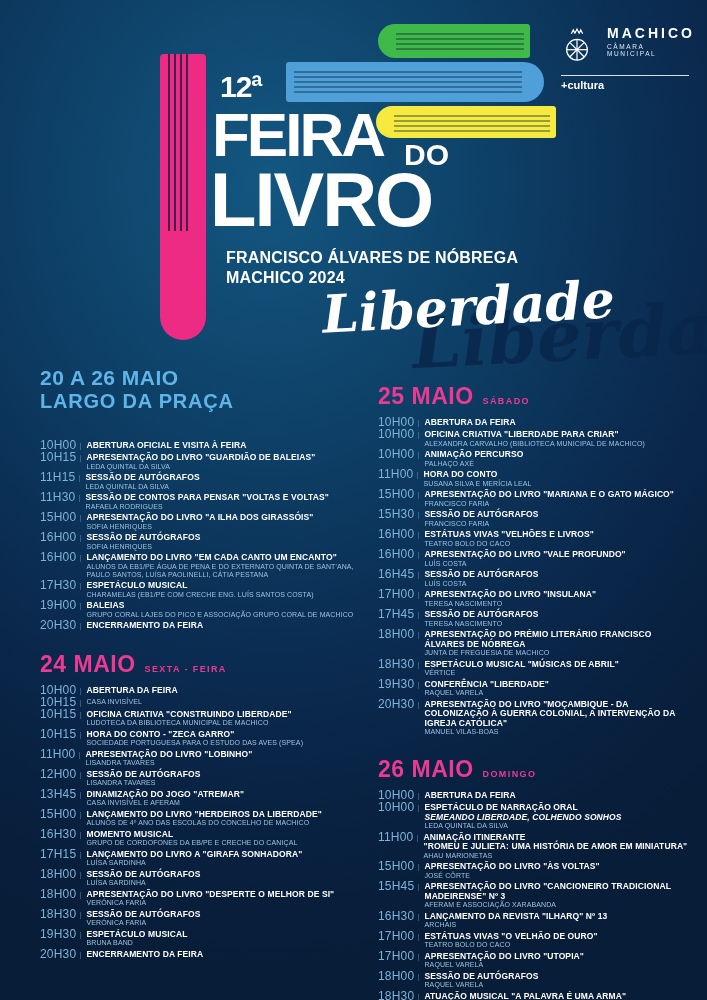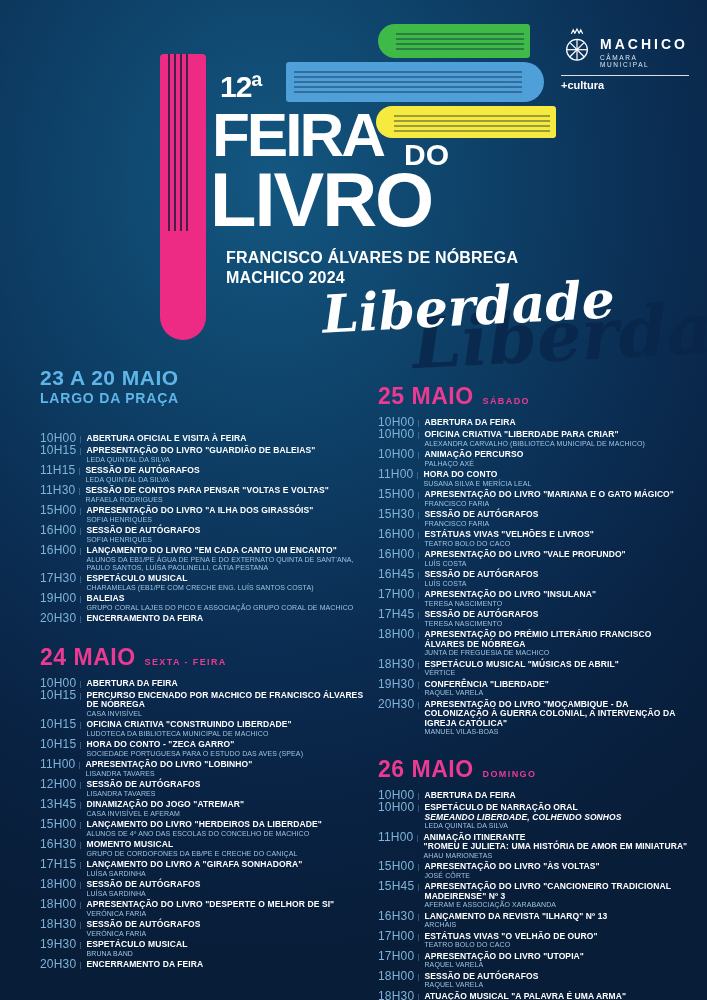--- a/index.html
+++ b/index.html
@@ -25,32 +25,32 @@
   .title-do{position:absolute;left:404px;top:138px;font-size:30px;font-weight:700;}
   .title2{position:absolute;left:210px;top:162px;font-size:76px;font-weight:700;letter-spacing:-2px;line-height:1;}
   .subtitle1{position:absolute;left:226px;top:249px;font-size:16px;font-weight:700;letter-spacing:.2px;}
   .subtitle2{position:absolute;left:226px;top:269px;font-size:16px;font-weight:700;letter-spacing:.2px;}
   .theme{position:absolute;left:322px;top:276px;font-size:52px;font-weight:700;font-style:italic;
     font-family:"DejaVu Serif",serif;transform:rotate(-3deg);z-index:3;}
   .theme-echo{position:absolute;left:412px;top:292px;font-size:70px;font-weight:700;font-style:italic;
     font-family:"DejaVu Serif",serif;transform:rotate(-3deg);color:rgba(9,38,74,.85);z-index:2;white-space:nowrap;}
   
   .logo{position:absolute;right:18px;top:26px;width:128px;}
-  .logo-top{display:flex;align-items:flex-end;gap:7px;}
+  .logo-top{display:flex;align-items:flex-start;gap:14px;}
   .logo-name{font-size:14px;font-weight:700;letter-spacing:3px;line-height:1;}
   .logo-dept{font-size:6.5px;letter-spacing:1.6px;margin-top:3px;color:#dfe9f2;}
   .logo-rule{border-top:1px solid rgba(255,255,255,.85);margin-top:7px;}
   .logo-cultura{text-align:left;font-size:11px;font-weight:700;margin-top:3px;}
   
   .col{position:absolute;}
   #col-left{left:40px;top:366px;width:326px;}
   #col-right{left:378px;top:383px;width:314px;}
   .dates-block{margin-bottom:28px;}
   .dates-line{font-size:21px;font-weight:800;color:#5fb5e8;letter-spacing:.5px;line-height:1.15;}
-  .venue-line{font-size:14px;font-weight:700;color:#5fb5e8;letter-spacing:.8px;}
+  .venue-line{font-size:20px;font-weight:700;color:#5fb5e8;letter-spacing:.8px;}
   .day{margin-bottom:20px;}
   .day-header{margin-bottom:8px;}
   .day-date{font-size:23px;font-weight:800;color:#ec3a92;letter-spacing:.5px;}
   .day-weekday{font-size:9px;font-weight:700;color:#ec3a92;letter-spacing:1.4px;margin-left:9px;}
   .event{display:flex;margin-bottom:2.5px;}
   .time{flex:0 0 26px;font-size:12px;font-weight:400;color:#7fb3d9;line-height:9.5px;letter-spacing:.2px;}
   .pipe{flex:0 0 auto;color:rgba(127,179,217,.55);font-size:8px;line-height:9.5px;margin:0 5px 0 3px;}
   .body{flex:1 1 auto;min-width:0;}
   .etitle{font-size:8.5px;font-weight:700;line-height:9.5px;color:#ffffff;letter-spacing:.1px;}
   .etitle.it{font-style:italic;}
@@ -92,21 +92,21 @@
         <div class="logo-name">MACHICO</div>
         <div class="logo-dept">CÂMARA MUNICIPAL</div>
       </span>
     </div>
     <div class="logo-rule"></div>
     <div class="logo-cultura">+cultura</div>
   </div>
 
   <div class="col" id="col-left">
     <div class="dates-block">
-      <div class="dates-line">23 A 20 MAIO</div>
+      <div class="dates-line">20 A 26 MAIO</div>
       <div class="venue-line">LARGO DA PRAÇA</div>
     </div>
   <section class="day">
         <div class="events">
           <div class="event">
             <span class="time">10H00</span>
             <span class="pipe">|</span>
             <div class="body">
               <div class="etitle">ABERTURA OFICIAL E VISITA À FEIRA</div>
             </div>
@@ -191,21 +191,20 @@
             <span class="time">10H00</span>
             <span class="pipe">|</span>
             <div class="body">
               <div class="etitle">ABERTURA DA FEIRA</div>
             </div>
           </div>
           <div class="event">
             <span class="time">10H15</span>
             <span class="pipe">|</span>
             <div class="body">
-              <div class="etitle">PERCURSO ENCENADO POR MACHICO DE FRANCISCO ÁLVARES DE NÓBREGA</div>
               <div class="detail">CASA INVISÍVEL</div>
             </div>
           </div>
           <div class="event">
             <span class="time">10H15</span>
             <span class="pipe">|</span>
             <div class="body">
               <div class="etitle">OFICINA CRIATIVA "CONSTRUINDO LIBERDADE"</div>
               <div class="detail">LUDOTECA DA BIBLIOTECA MUNICIPAL DE MACHICO</div>
             </div>

